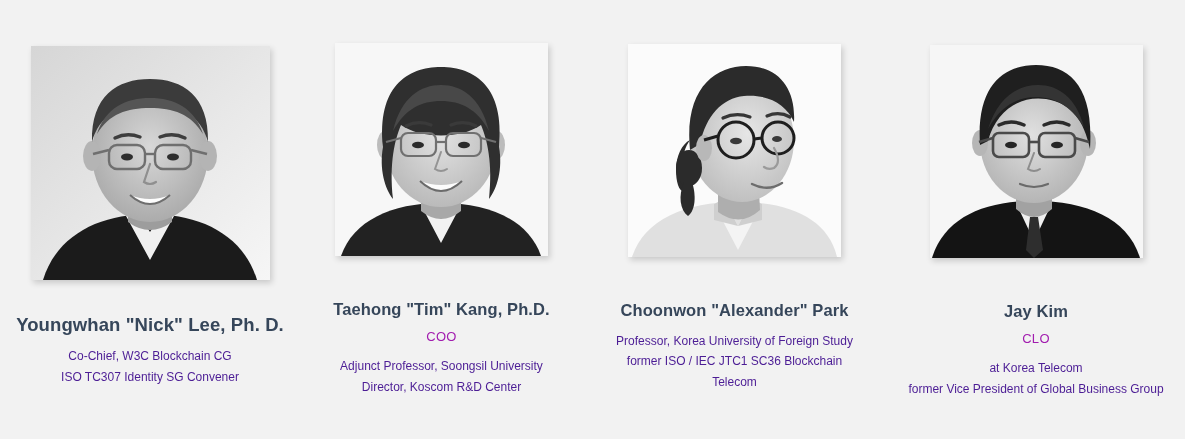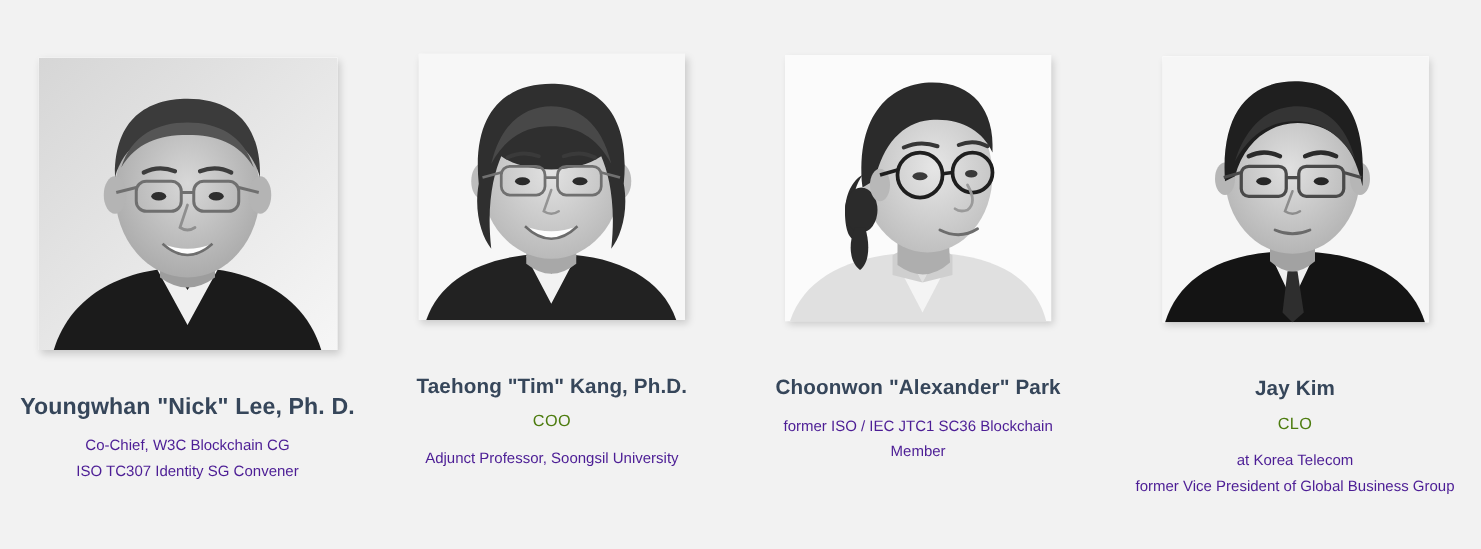--- a/index.html
+++ b/index.html
@@ -60,21 +60,21 @@
     letter-spacing: 0.1px;
     line-height: 1.2;
   }
 
   .c1 .member-name { font-size: 18.5px; margin-top: 34px; }
   .c2 .member-name,
   .c3 .member-name,
   .c4 .member-name { font-size: 16.5px; margin-top: 44px; }
 
   .member-role {
-    color: #4d7c0f;
+    color: #a21caf;
     font-size: 13px;
     line-height: 1.5;
     margin-top: 7px;
     letter-spacing: 0.3px;
   }
 
   .member-desc {
     color: #4c1d95;
     font-size: 12px;
     line-height: 1.72;
@@ -196,20 +196,21 @@
 
           <path d="M85 138 Q106 157 127 138 Q106 146 85 138 Z" fill="#fcfcfc"></path>
           <path d="M85 138 Q106 158 127 138" stroke="#6b6b6b" stroke-width="2" fill="none"></path>
         </svg>
       </div>
     </div>
     <div class="member-name">Taehong "Tim" Kang, Ph.D.</div>
     <div class="member-role">COO</div>
     <div class="member-desc">
       <span class="desc-line">Adjunct Professor, Soongsil University</span>
+      <span class="desc-line">Director, Koscom R&amp;D Center</span>
     </div>
   </div>
 
   <div class="member-card c3">
     <div class="photo-wrap">
       <div class="photo">
         <svg viewBox="0 0 213 213" preserveAspectRatio="xMidYMid slice" aria-hidden="true">
           <defs>
             <radialGradient id="sk3" cx="0.55" cy="0.45" r="0.6">
               <stop offset="0" stop-color="#e6e6e6"></stop>
@@ -248,22 +249,23 @@
           <path d="M139 72 Q151 67 162 73" stroke="#363636" stroke-width="3.2" fill="none" stroke-linecap="round"></path>
 
           <path d="M146 104 Q154 118 146 124 Q140 126 136 123" stroke="#9a9a9a" stroke-width="2.2" fill="none" stroke-linecap="round"></path>
 
           <path d="M124 140 Q140 148 154 139" stroke="#6d6d6d" stroke-width="2.4" fill="none" stroke-linecap="round"></path>
         </svg>
       </div>
     </div>
     <div class="member-name">Choonwon "Alexander" Park</div>
     <div class="member-desc">
+      <span class="desc-line">Professor, Korea University of Foreign Study</span>
       <span class="desc-line">former ISO / IEC JTC1 SC36 Blockchain</span>
-      <span class="desc-line">Member</span>
+      <span class="desc-line">Telecom</span>
     </div>
   </div>
 
   <div class="member-card c4">
     <div class="photo-wrap">
       <div class="photo">
         <svg viewBox="0 0 213 213" preserveAspectRatio="xMidYMid slice" aria-hidden="true">
           <defs>
             <radialGradient id="sk4" cx="0.48" cy="0.45" r="0.62">
               <stop offset="0" stop-color="#e0e0e0"></stop>

